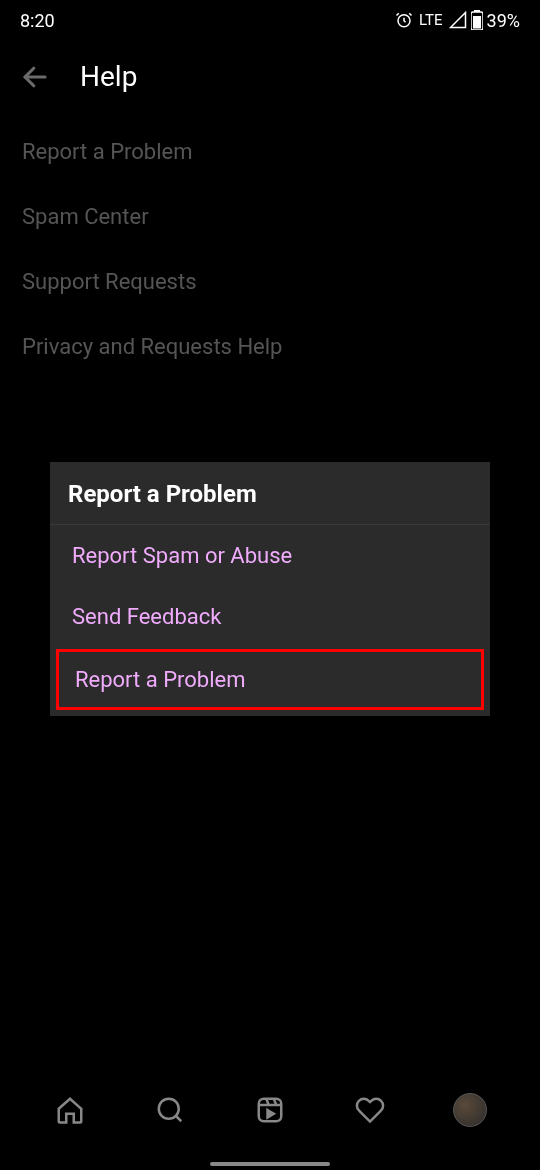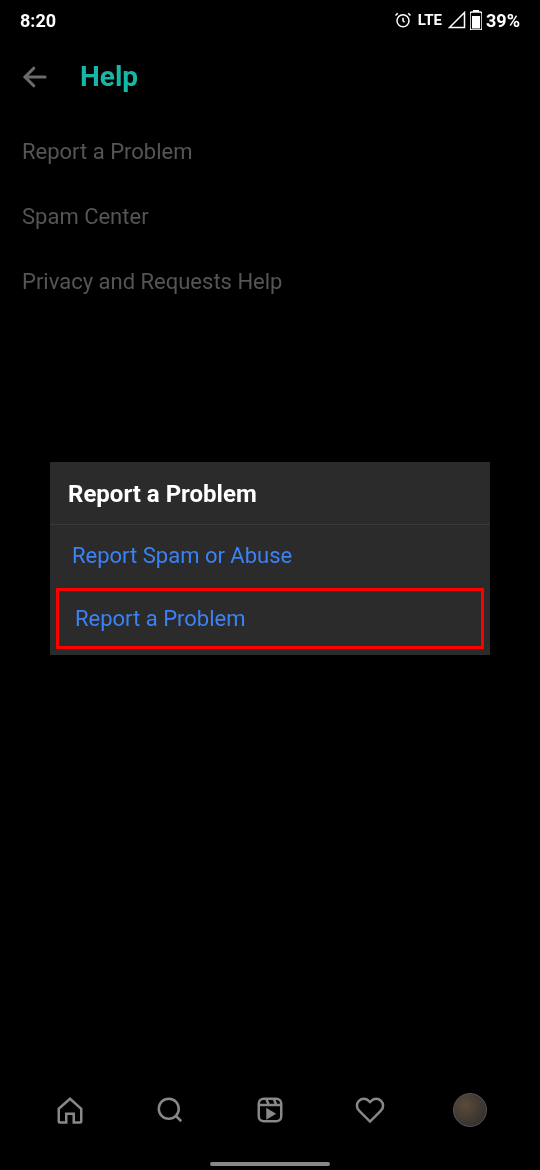--- a/index.html
+++ b/index.html
@@ -17,21 +17,21 @@
       overflow: hidden;
     }
     
     .status-bar {
       height: 40px;
       display: flex;
       align-items: center;
       justify-content: space-between;
       padding: 0 20px;
       font-size: 18px;
-      font-weight: 700;
+      font-weight: 400;
       text-align: right;
     }
     .status-right {
       display: flex;
       align-items: center;
       gap: 4px;
     }
     .status-right svg { display:block; }
     
     .header {
@@ -43,22 +43,22 @@
     .back-arrow {
       width: 30px;
       height: 30px;
       display:flex;
       align-items:center;
       justify-content:center;
       color:#6b6b6b;
     }
     .header-title {
       font-size: 28px;
-      font-weight: 700;
-      color: #14b8a6;
+      font-weight: 400;
+      color: #ffffff;
     }
     
     .menu-list {
       padding: 10px 22px;
     }
     .menu-item {
       font-size: 22px;
       color: #555;
       padding: 20px 0;
     }
@@ -75,21 +75,21 @@
       border-bottom: 1px solid #3a3a3a;
     }
     .dialog-title {
       font-size: 24px;
       font-weight: 700;
       color: #fff;
     }
     .dialog-item {
       padding: 18px 22px;
       font-size: 22px;
-      color: #3b82f6;
+      color: #f0abfc;
       font-weight:400;
     }
     .highlighted {
       border: 3px solid #ff0000;
       margin: 2px 6px 6px 6px;
       padding: 15px 16px;
     }
     
     .bottom-nav {
       position: absolute;
@@ -163,28 +163,30 @@
         <line x1="20" y1="12" x2="4" y2="12"></line>
         <polyline points="11 19 4 12 11 5"></polyline>
       </svg>
   </div>
   <div class="header-title">Help</div>
 </div>
 
 <div class="menu-list">
   <div class="menu-item">Report a Problem</div>
   <div class="menu-item">Spam Center</div>
+  <div class="menu-item">Support Requests</div>
   <div class="menu-item">Privacy and Requests Help</div>
 </div>
 
 <div class="dialog">
   <div class="dialog-header">
     <div class="dialog-title">Report a Problem</div>
   </div>
   <div class="dialog-item">Report Spam or Abuse</div>
+  <div class="dialog-item">Send Feedback</div>
   <div class="dialog-item highlighted">Report a Problem</div>
 </div>
 
 <div class="bottom-nav">
   <div class="nav-icon">
     <svg width="30" height="30" viewBox="0 0 24 24" fill="none" stroke="currentColor" stroke-width="2">
         <path d="M3 11l9-8 9 8v10a1 1 0 01-1 1h-5v-7h-6v7H4a1 1 0 01-1-1z"></path>
       </svg>
   </div>
   <div class="nav-icon">

